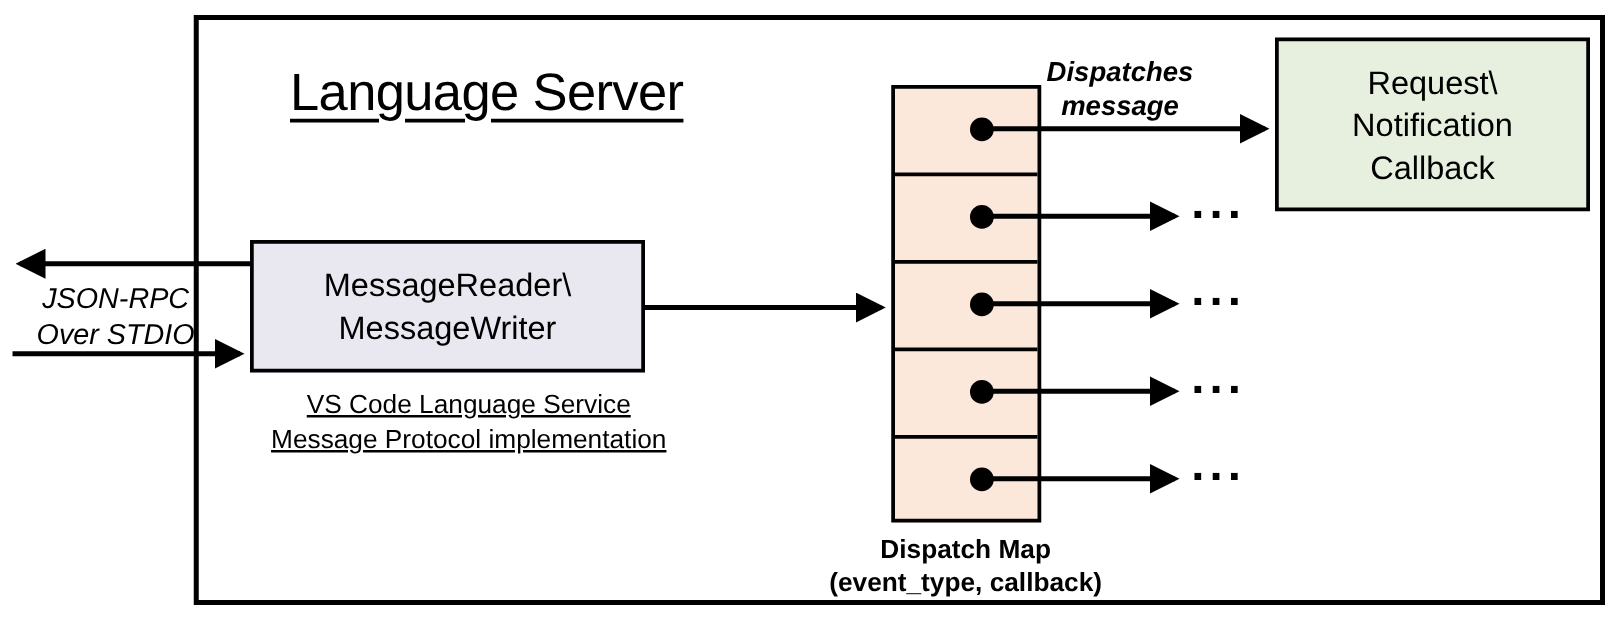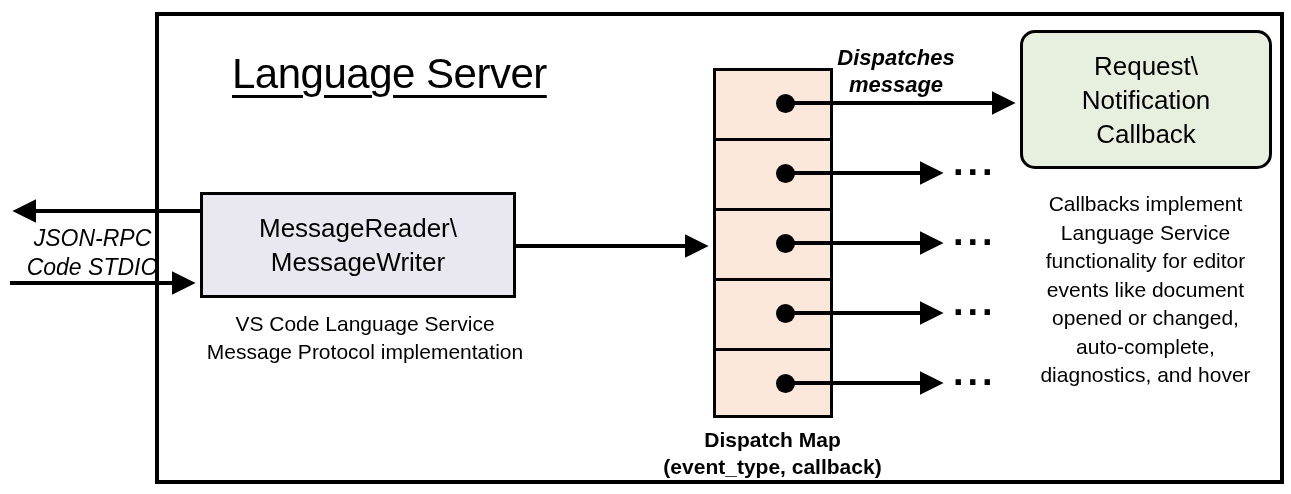--- a/index.html
+++ b/index.html
@@ -8,21 +8,21 @@
   .abs{position:absolute;}
   .pre{white-space:pre-line;}
   .center{text-align:center;}
   .italic{font-style:italic;}
 
   .outer-box{left:155px;top:12px;width:1129px;height:472px;border:4px solid #000;box-sizing:border-box;background:transparent;}
 
   .title{left:232px;top:50px;font-size:42px;letter-spacing:-0.5px;text-decoration:underline;text-decoration-thickness:3px;text-underline-offset:7px;z-index:2;}
 
   .reader-box{left:200px;top:192px;width:316px;height:106px;border:3px solid #000;box-sizing:border-box;display:flex;align-items:center;justify-content:center;font-size:26px;line-height:34px;z-index:1;}
-  .reader-caption{left:160px;top:310px;width:410px;font-size:21px;line-height:28px;z-index:2;}
+  .reader-caption{left:170px;top:310px;width:410px;font-size:21px;line-height:28px;z-index:2;text-decoration:underline;}
 
   .io-label{left:20px;top:224px;width:145px;font-size:23px;line-height:29px;z-index:2;}
   .lookup-label{left:510px;top:156px;width:195px;font-size:22px;line-height:27px;z-index:2;}
   .dispatches-label{left:826px;top:44px;width:140px;font-size:22px;line-height:27px;z-index:2;font-weight:bold;}
 
   .dispatch-map{left:713px;top:68px;width:120px;height:350px;border:3px solid #000;box-sizing:border-box;z-index:1;}
   .map-divider{position:absolute;left:0;width:114px;height:3px;background:#000;}
   .map-dot{position:absolute;width:19px;height:19px;border-radius:50%;background:#000;left:60px;}
   .map-caption{left:640px;top:426px;width:265px;font-size:21px;line-height:27px;z-index:2;font-weight:bold;}
 
@@ -37,21 +37,21 @@
 </head>
 <body>
 
 <div class="canvas">
 
   <div class="abs outer-box"></div>
 
   <div class="abs title">Language Server</div>
 
   <div class="abs io-label pre center italic">JSON-RPC
-Code STDIO</div>
+Over STDIO</div>
 
   <div class="abs reader-box center pre" style="background-color: rgb(233, 231, 240);">
     <span>MessageReader\
 MessageWriter</span>
   </div>
   <div class="abs reader-caption pre center">VS Code Language Service
 Message Protocol implementation</div>
 
 
   <div class="abs dispatch-map" style="background-color: rgb(251, 232, 219);">
@@ -64,32 +64,25 @@
     <div class="map-dot" style="top:163px"></div>
     <div class="map-dot" style="top:233px"></div>
     <div class="map-dot" style="top:303px"></div>
   </div>
   <div class="abs map-caption pre center">Dispatch Map
 (event_type, callback)</div>
 
   <div class="abs dispatches-label pre center italic">Dispatches
 message</div>
 
-  <div class="abs callback-box center pre" style="background-color: rgb(231, 239, 223); border-radius: 15px;">
+  <div class="abs callback-box center pre" style="background-color: rgb(231, 239, 223);">
     <span>Request\
 Notification
 Callback</span>
   </div>
-  <div class="abs callback-caption pre center">Callbacks implement
-Language Service
-functionality for editor
-events like document
-opened or changed,
-auto-complete,
-diagnostics, and hover</div>
 
   <div class="abs ellipsis el-1">...</div>
   <div class="abs ellipsis el-2">...</div>
   <div class="abs ellipsis el-3">...</div>
   <div class="abs ellipsis el-4">...</div>
 
   <svg class="wires" viewBox="0 0 1291 494">
     <defs>
       <marker id="ah" viewBox="0 0 10 10" refX="8.5" refY="5" markerWidth="6" markerHeight="6" orient="auto-start-reverse">
         <path d="M0,0 L10,5 L0,10 z" fill="#000"></path>

